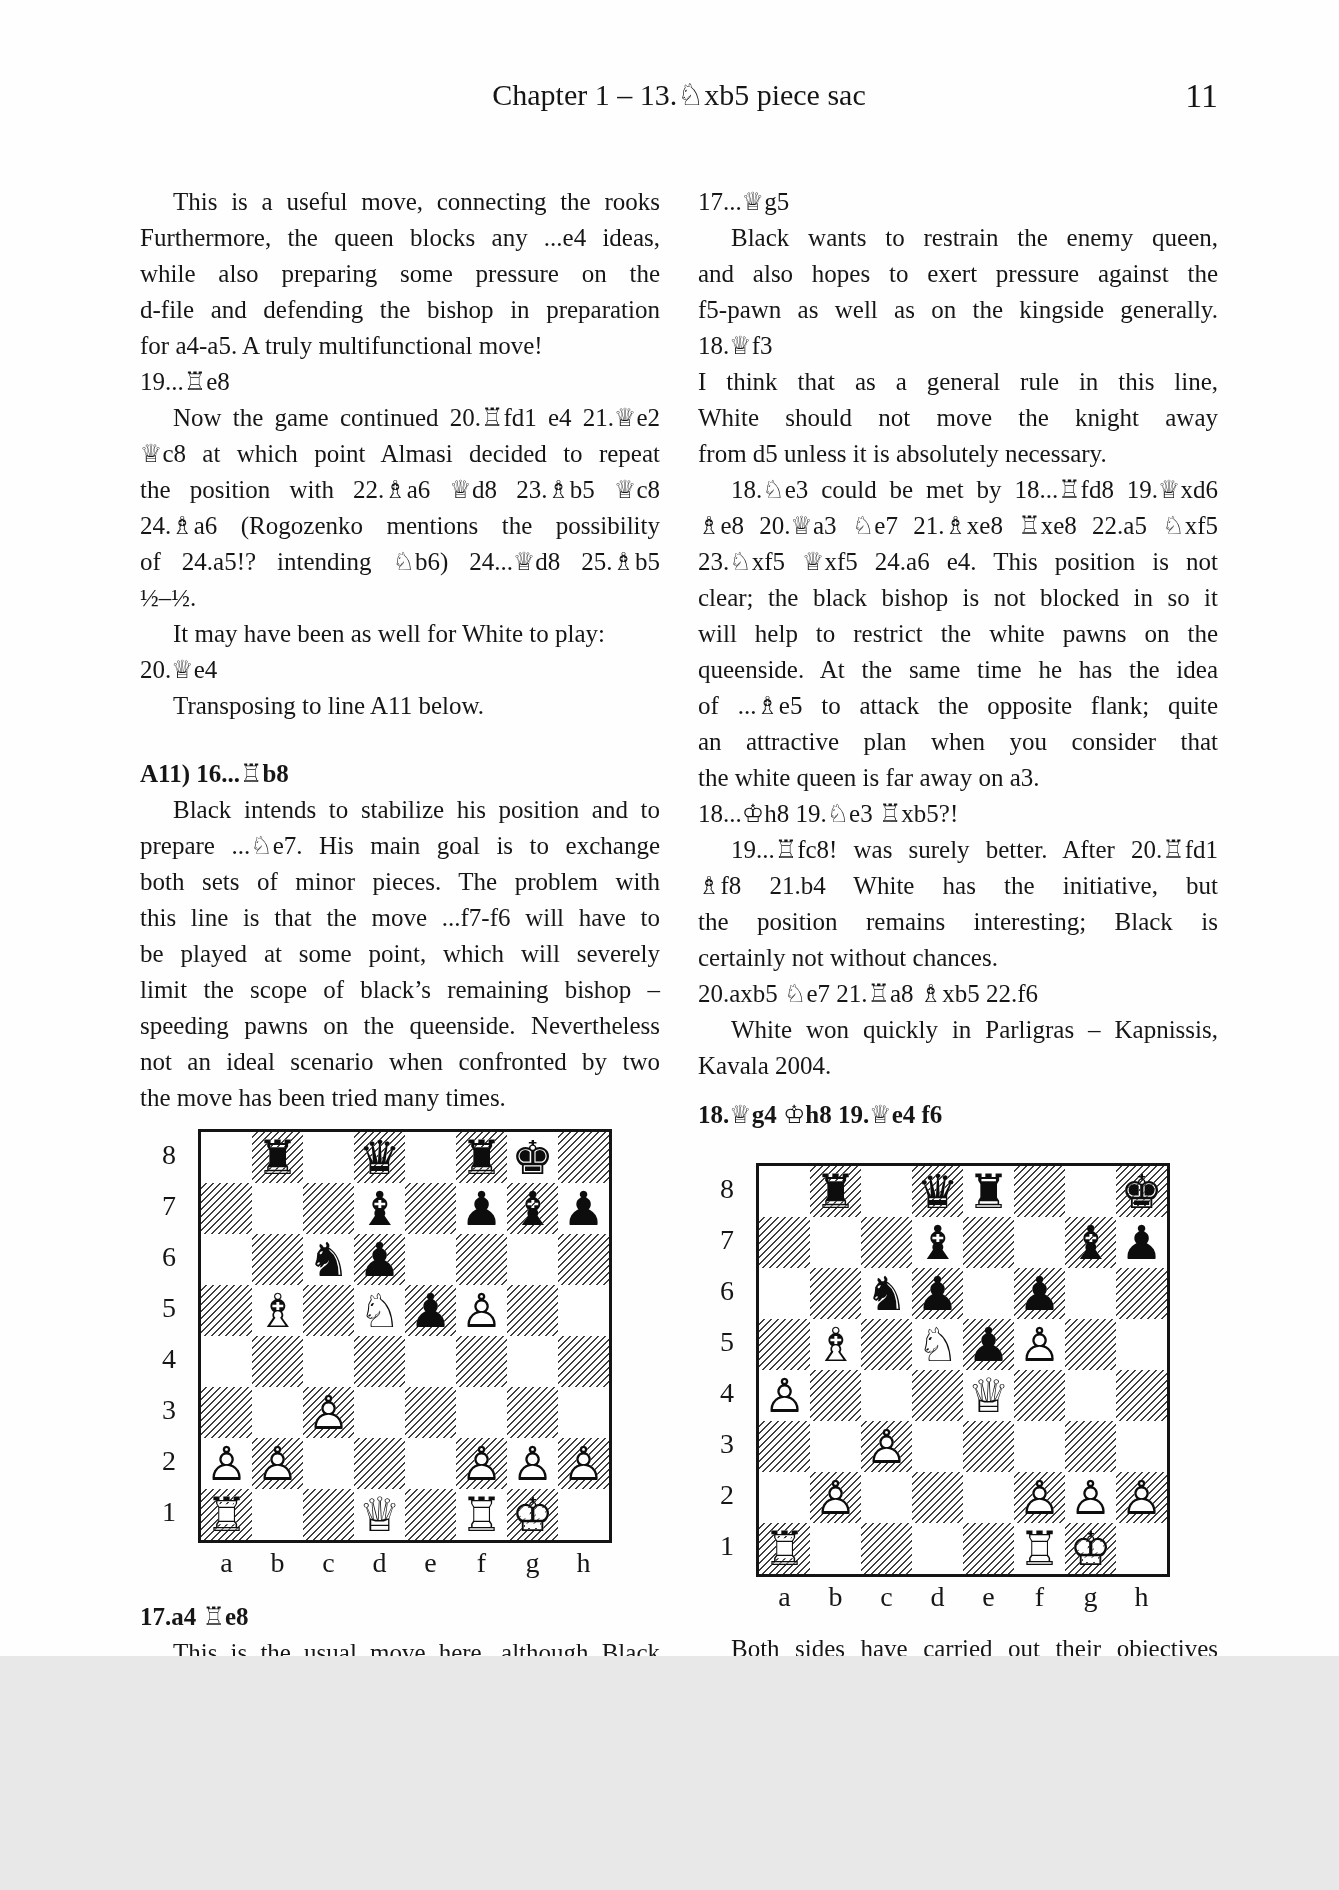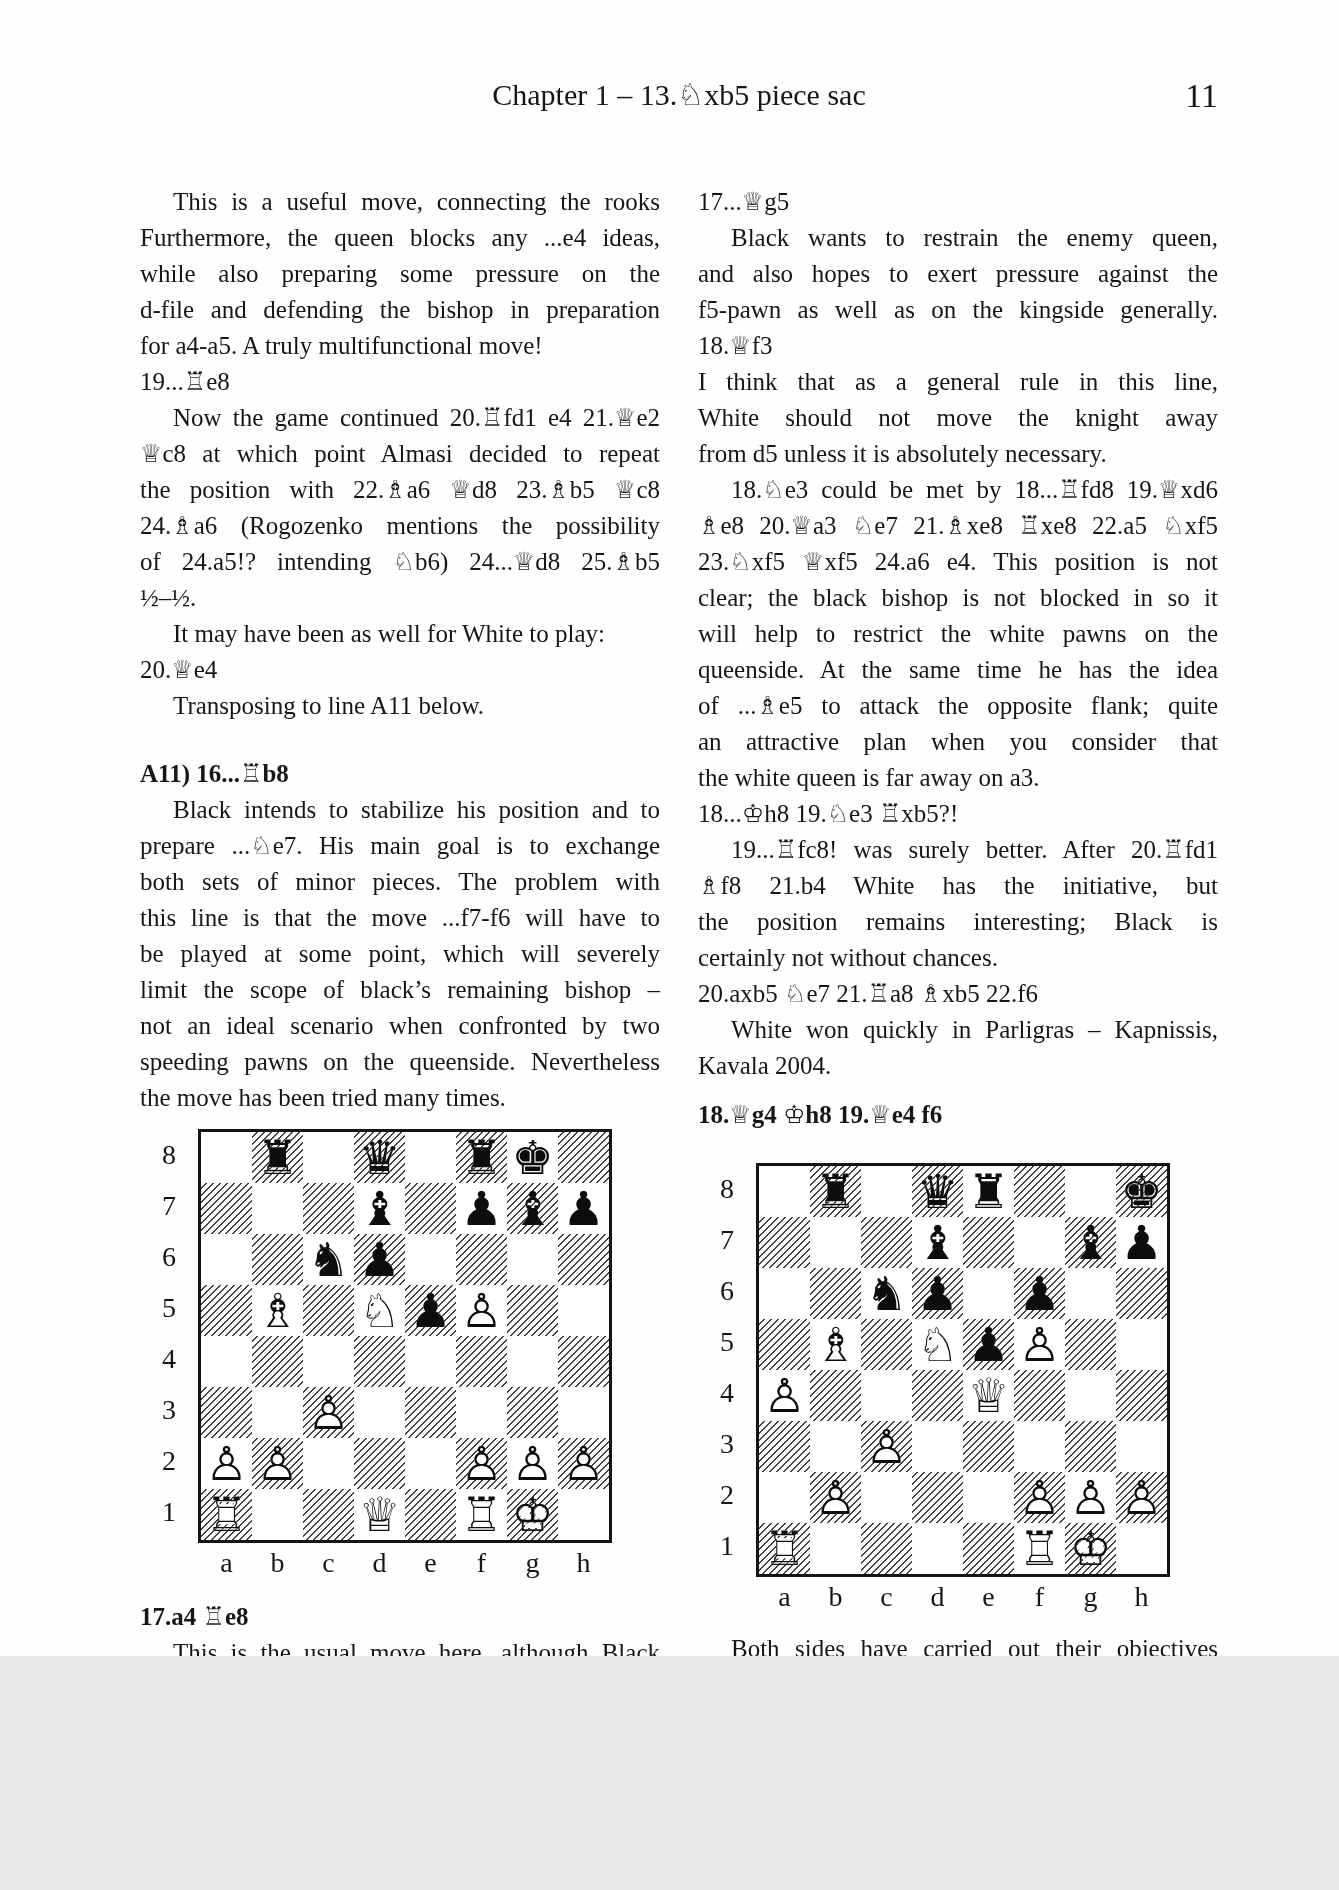--- a/index.html
+++ b/index.html
@@ -75,22 +75,22 @@
       <div class="line noj">20.♕e4</div>
       <div class="line noj ind">Transposing to line A11 below.</div>
       <div class="gap" style="height: 32px;"></div>
       <div class="line noj bold">A11) 16...♖b8</div>
       <div class="line ind">Black intends to stabilize his position and to</div>
       <div class="line">prepare ...♘e7. His main goal is to exchange</div>
       <div class="line">both sets of minor pieces. The problem with</div>
       <div class="line">this line is that the move ...f7-f6 will have to</div>
       <div class="line">be played at some point, which will severely</div>
       <div class="line">limit the scope of black’s remaining bishop –</div>
+      <div class="line">speeding pawns on the queenside. Nevertheless</div>
       <div class="line">not an ideal scenario when confronted by two</div>
-      <div class="line">speeding pawns on the queenside. Nevertheless</div>
       <div class="line noj">the move has been tried many times.</div>
       <div class="gap" style="height: 13px;"></div>
       <div class="diagram">
         <div class="board-row">
           <div class="rank-labels">
             <div class="rank-label">8</div>
             <div class="rank-label">7</div>
             <div class="rank-label">6</div>
             <div class="rank-label">5</div>
             <div class="rank-label">4</div>

